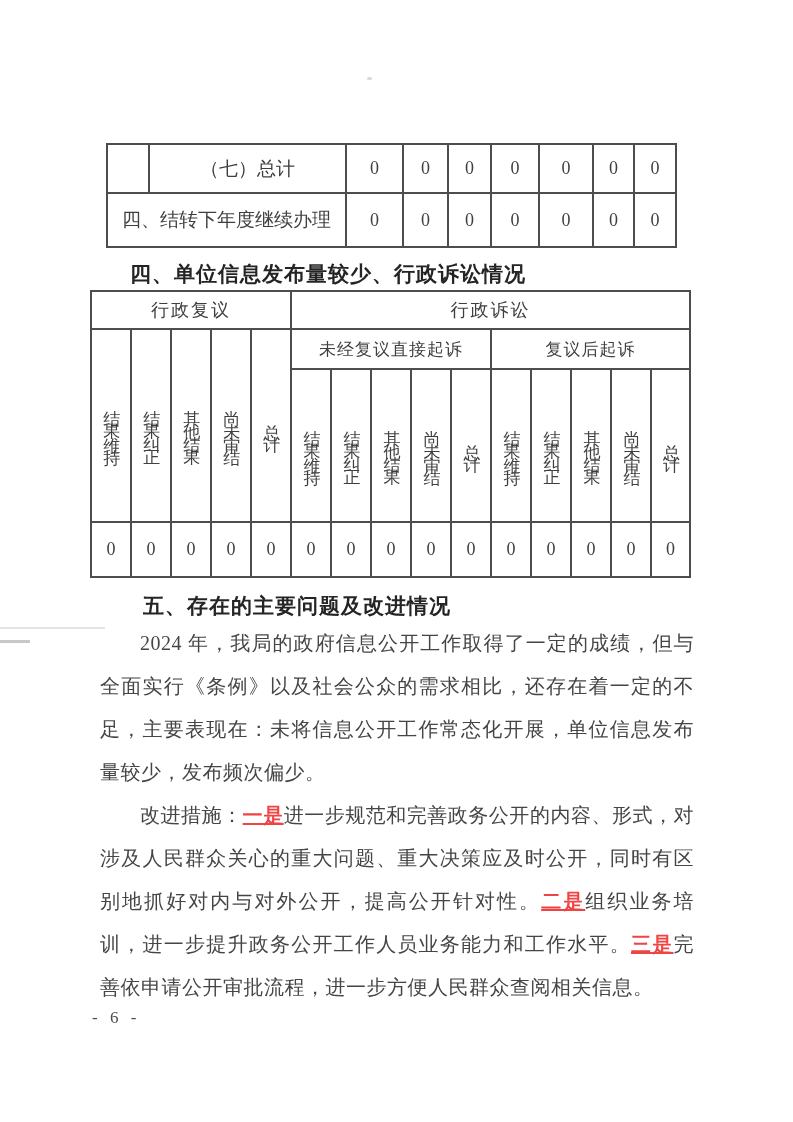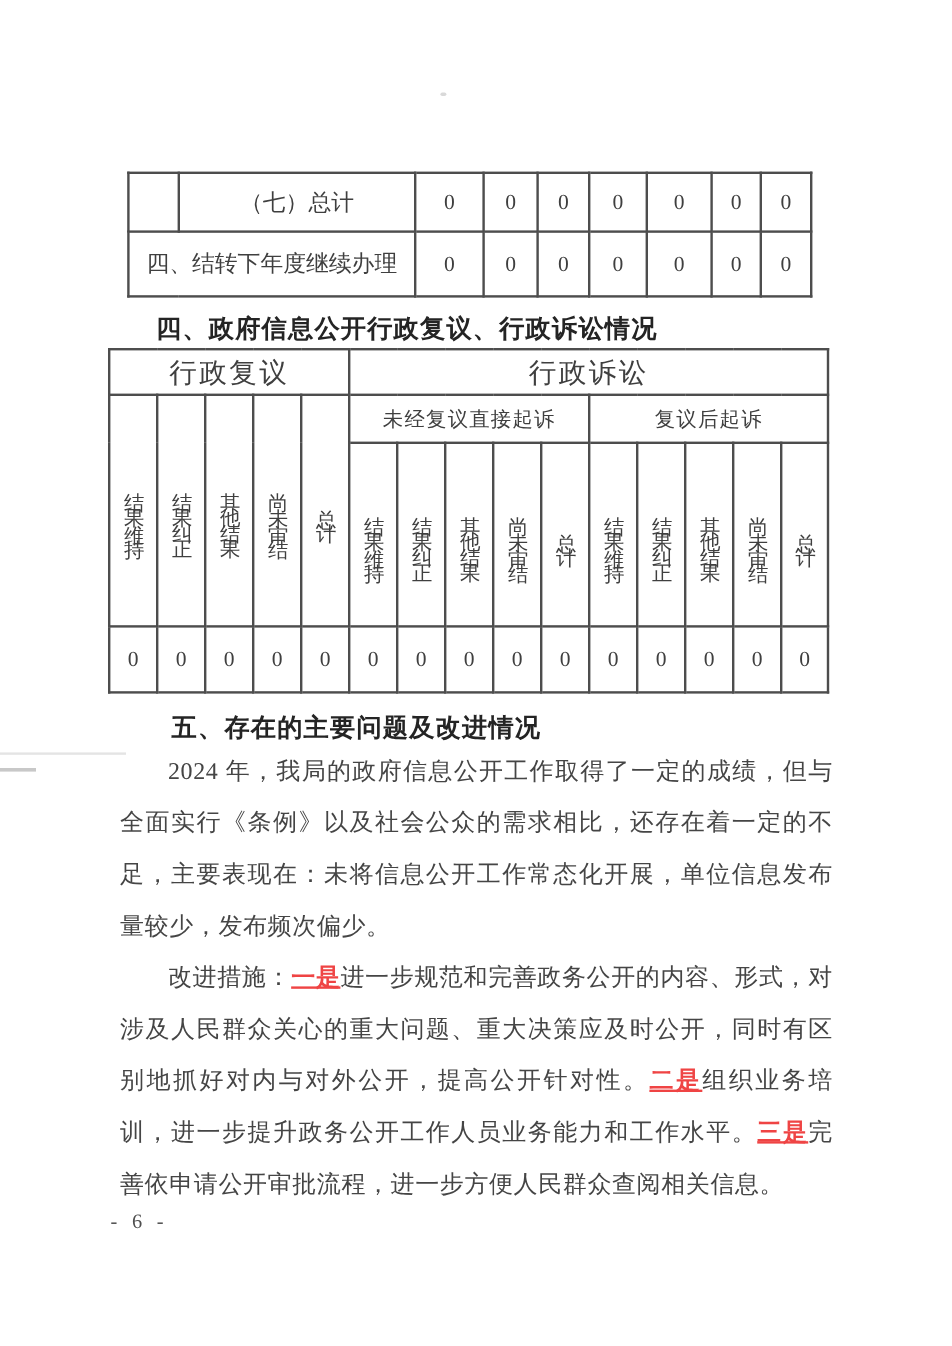--- a/index.html
+++ b/index.html
@@ -43,21 +43,21 @@
   .t4-title { left: 130px; top: 260px; }
   .t5-title { left: 143px; top: 592px; }
 
   
   .t2 { position: absolute; left: 90px; top: 290px; width: 599px; }
   .t2 td { font-size: 18px; color: #3f3f3f; }
   .t2 .hr1 { height: 38px; }
   .t2 .hr2 { height: 40px; }
   .t2 .hr3 { height: 153px; }
   .t2 .dr  { height: 55px; }
-  .t2 .grp { font-size: 23px; letter-spacing: 2px; }
+  .t2 .grp { font-size: 18px; letter-spacing: 2px; }
   .t2 .sub { font-size: 17px; letter-spacing: 1px; margin-top: 48px; }
   .t2 .num { font-size: 18px; }
   .vtext {
     display: inline-block;
     writing-mode: vertical-rl;
     text-orientation: upright;
     font-size: 17px;
     letter-spacing: 13px;
     line-height: 1.1;
     color: #3f3f3f;
@@ -127,21 +127,21 @@
       <td class="num">0</td>
       <td class="num">0</td>
       <td class="num">0</td>
       <td class="num">0</td>
       <td class="num">0</td>
       <td class="num">0</td>
     </tr>
   </tbody>
     </table>
 
-  <div class="sec-title t4-title">四、政府信息公开行政复议、行政诉讼情况</div>
+  <div class="sec-title t4-title">四、单位信息发布量较少、行政诉讼情况</div>
 
   <table class="t2">
     <colgroup>
       <col style="width:40px">
         <col style="width:40px">
         <col style="width:40px">
         <col style="width:40px">
         <col style="width:40px">
       <col style="width:40px">
         <col style="width:40px">

